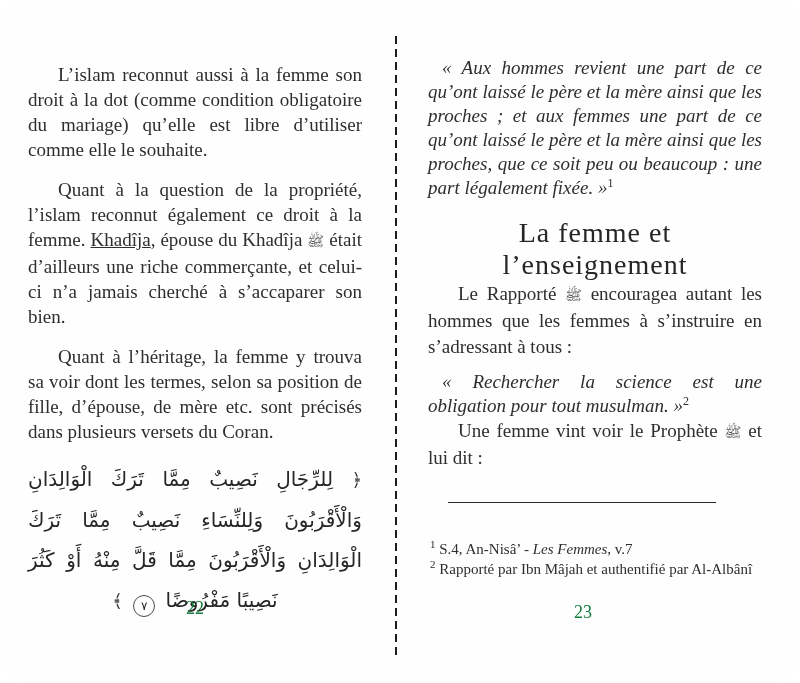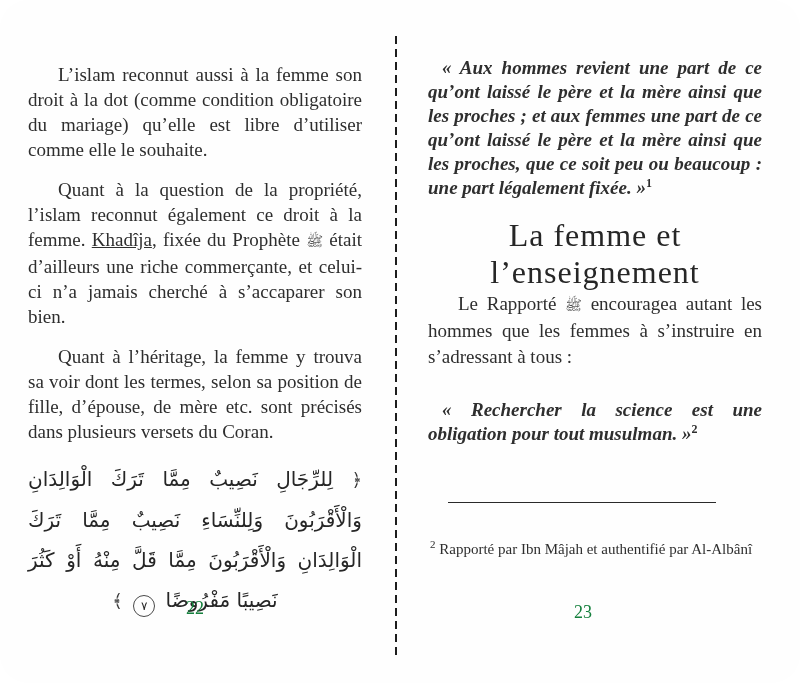--- a/index.html
+++ b/index.html
@@ -42,32 +42,31 @@
     line-height: 26px;
     margin: 0;
   }
   .quote-para {
     font-style: italic;
     font-size: 19px;
     line-height: 24px;
     text-align: justify;
     text-indent: 14px;
     margin: 0;
-    font-weight: bold;
   }
   .heading {
-    font-size: 32px;
+    font-size: 28px;
     font-weight: normal;
     letter-spacing: 1px;
     text-align: center;
     margin: 17px 0 0 0;
     color: #262626;
   }
   .mt18 { margin-top: 18px; }
-  .mt14 { margin-top: 28px; }
+  .mt14 { margin-top: 10px; }
 
   .underlined { text-decoration: underline; }
 
   .saw {
     font-family: "DejaVu Sans", sans-serif;
     font-size: 14px;
     color: #4a4a4a;
   }
   sup.ref {
     font-size: 12px;
@@ -142,21 +141,21 @@
 
 <div class="spread">
 
   <div class="divider"></div>
 
   <div class="page page-left">
     <p class="body-para">
       <span>L’islam reconnut aussi à la femme son droit à la dot (comme condition obligatoire du mariage) qu’elle est libre d’utiliser comme elle le souhaite.</span>
     </p>
     <p class="body-para">
-      <span>Quant à la question de la propriété, l’islam reconnut également ce droit à la femme. </span><span class="underlined">Khadîja</span><span>, fixée du Prophète </span><span class="saw">ﷺ</span><span> était d’ailleurs une riche commerçante, et celui-ci n’a jamais cherché à s’accaparer son bien.</span>
+      <span>Quant à la question de la propriété, l’islam reconnut également ce droit à la femme. </span><span class="underlined">Khadîja</span><span>, épouse du Khadîja </span><span class="saw">ﷺ</span><span> était d’ailleurs une riche commerçante, et celui-ci n’a jamais cherché à s’accaparer son bien.</span>
     </p>
     <p class="body-para">
       <span>Quant à l’héritage, la femme y trouva sa voir dont les termes, selon sa position de fille, d’épouse, de mère etc. sont précisés dans plusieurs versets du Coran.</span>
     </p>
     <div class="arabic" dir="rtl">
       <span class="ornate">﴿</span>
       <span>لِلرِّجَالِ نَصِيبٌ مِمَّا تَرَكَ الْوَالِدَانِ وَالْأَقْرَبُونَ وَلِلنِّسَاءِ نَصِيبٌ مِمَّا تَرَكَ الْوَالِدَانِ وَالْأَقْرَبُونَ مِمَّا قَلَّ مِنْهُ أَوْ كَثُرَ نَصِيبًا مَفْرُوضًا</span>
       <span class="verse-badge">٧</span>
       <span class="ornate">﴾</span>
     </div>
@@ -167,25 +166,31 @@
     <p class="quote-para">
       <span>« Aux hommes revient une part de ce qu’ont laissé le père et la mère ainsi que les proches ; et aux femmes une part de ce qu’ont laissé le père et la mère ainsi que les proches, que ce soit peu ou beaucoup : une part légalement fixée. »</span><sup class="ref">1</sup>
     </p>
     <h2 class="heading">La femme et l’enseignement</h2>
     <p class="body-para mt18">
       <span>Le Rapporté </span><span class="saw">ﷺ</span><span> encouragea autant les hommes que les femmes à s’instruire en s’adressant à tous :</span>
     </p>
     <p class="quote-para mt14">
       <span>« Rechercher la science est une obligation pour tout musulman. »</span><sup class="ref">2</sup>
     </p>
+    <p class="body-para mt14">
+      <span>Une femme vint voir le Prophète </span><span class="saw">ﷺ</span><span> et lui dit :</span>
+    </p>
   </div>
 
   <div class="fn-rule"></div>
 
   <div class="footnotes">
+    <p class="footnote">
+      <span class="fn-num">1</span><span> S.4, An-Nisâ’ - </span><span class="fn-italic">Les Femmes</span><span>, v.7</span>
+    </p>
     <p class="footnote">
       <span class="fn-num">2</span><span> Rapporté par Ibn Mâjah et authentifié par Al-Albânî</span>
     </p>
   </div>
 
   <div class="page-number pn-right">23</div>
 
 </div>
 
 </body></html>

